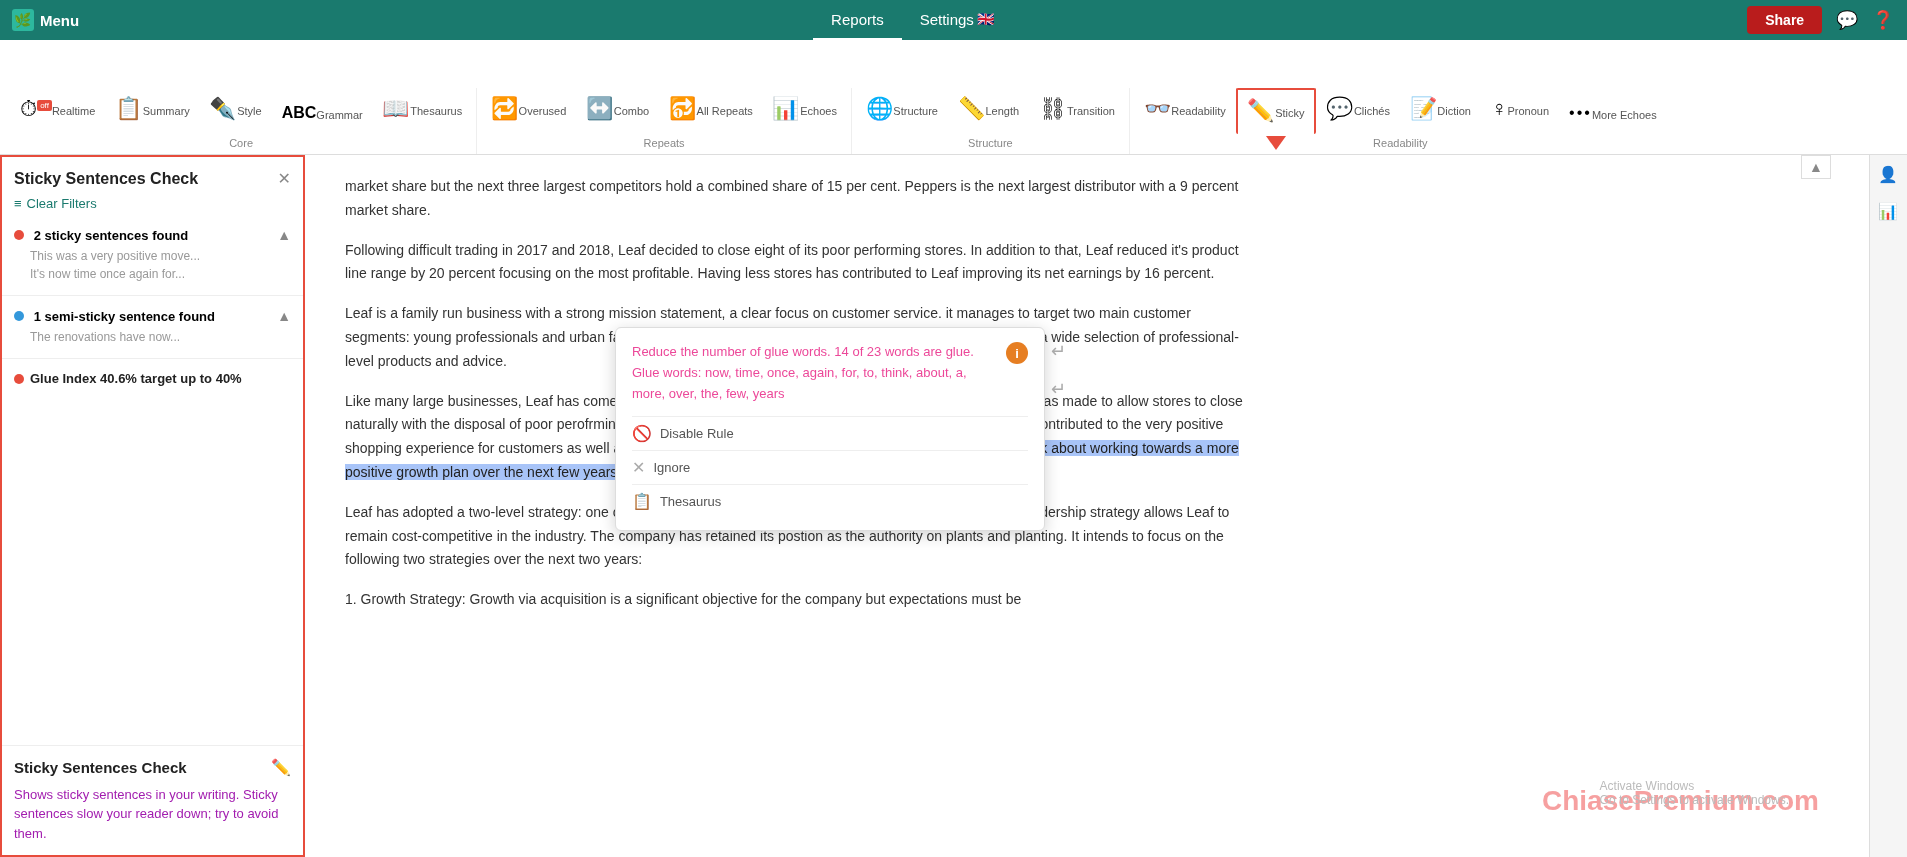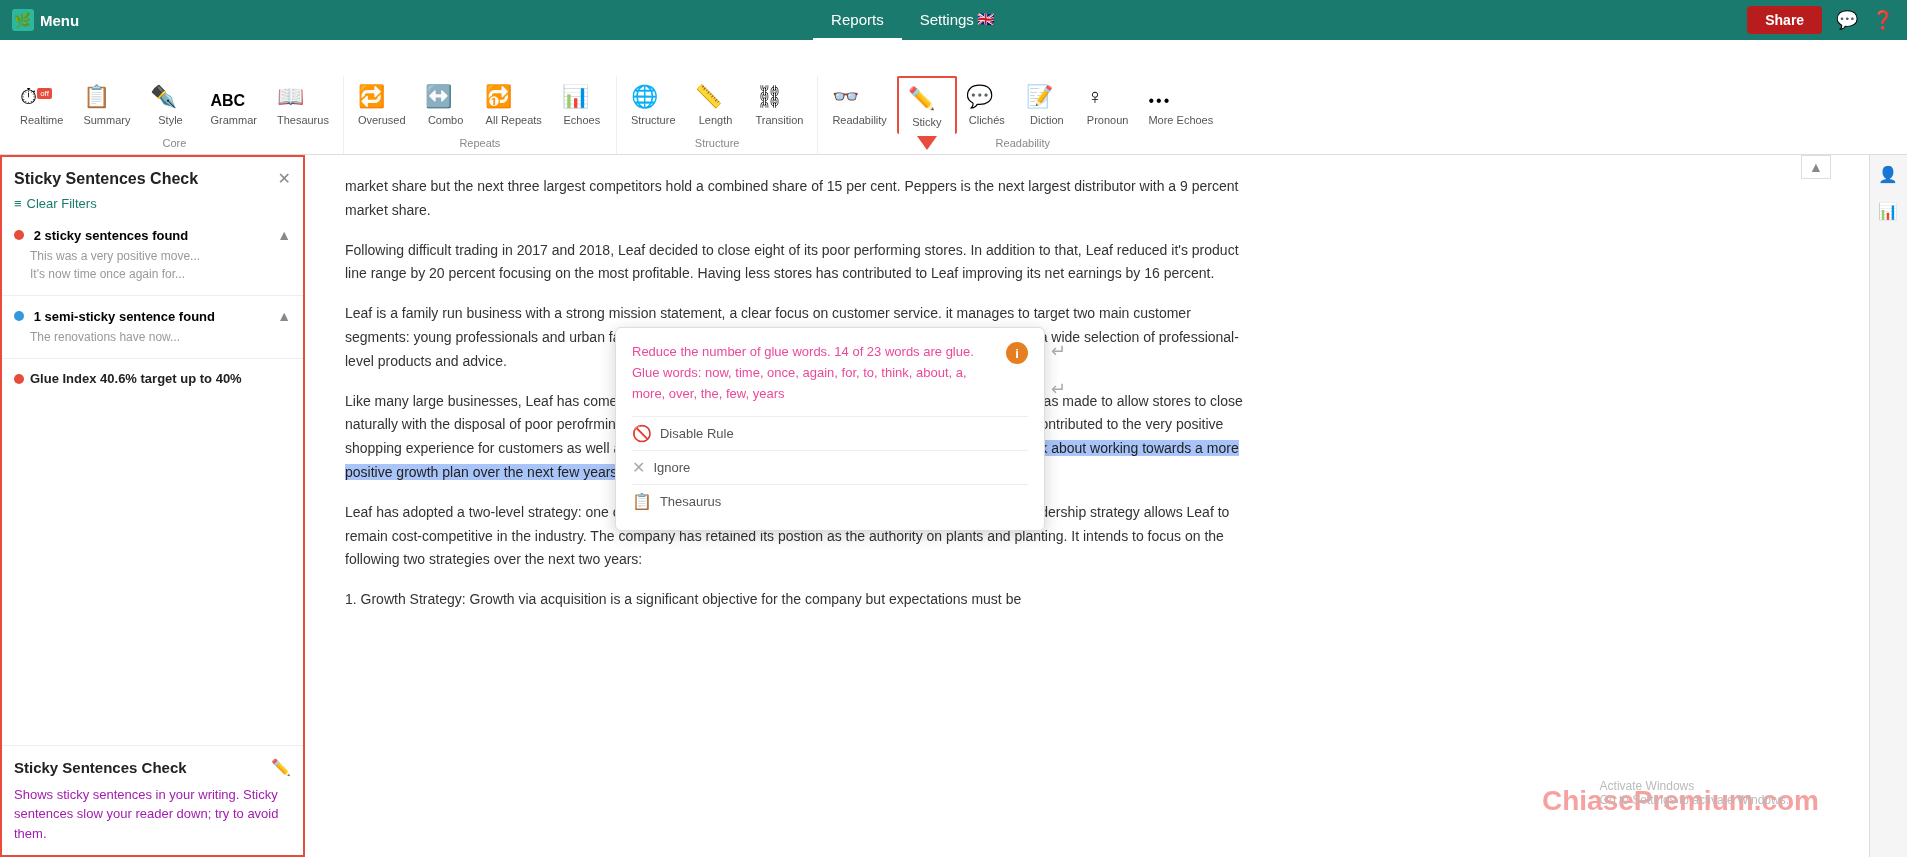--- a/index.html
+++ b/index.html
@@ -49,21 +49,21 @@
       display: flex; align-items: flex-end;
       background: white;
       border-bottom: 1px solid #ddd;
       padding: 0 10px;
       height: 115px;
     }
     .toolbar-items {
       display: flex; align-items: flex-end;
     }
     .toolbar-item {
-      display: flex; flex-direction: column; 
+      display: flex; align-items: center;
       padding: 8px 10px 6px;
       cursor: pointer;
       min-width: 60px;
       border-bottom: 2px solid transparent;
     }
     .toolbar-item.active { border-bottom: 2px solid #e74c3c; }
     .toolbar-item .t-icon { font-size: 22px; margin-bottom: 4px; }
     .toolbar-item .t-label { font-size: 11px; color: #555; text-align: center; }
     .toolbar-group-label {
       font-size: 11px; color: #888;

